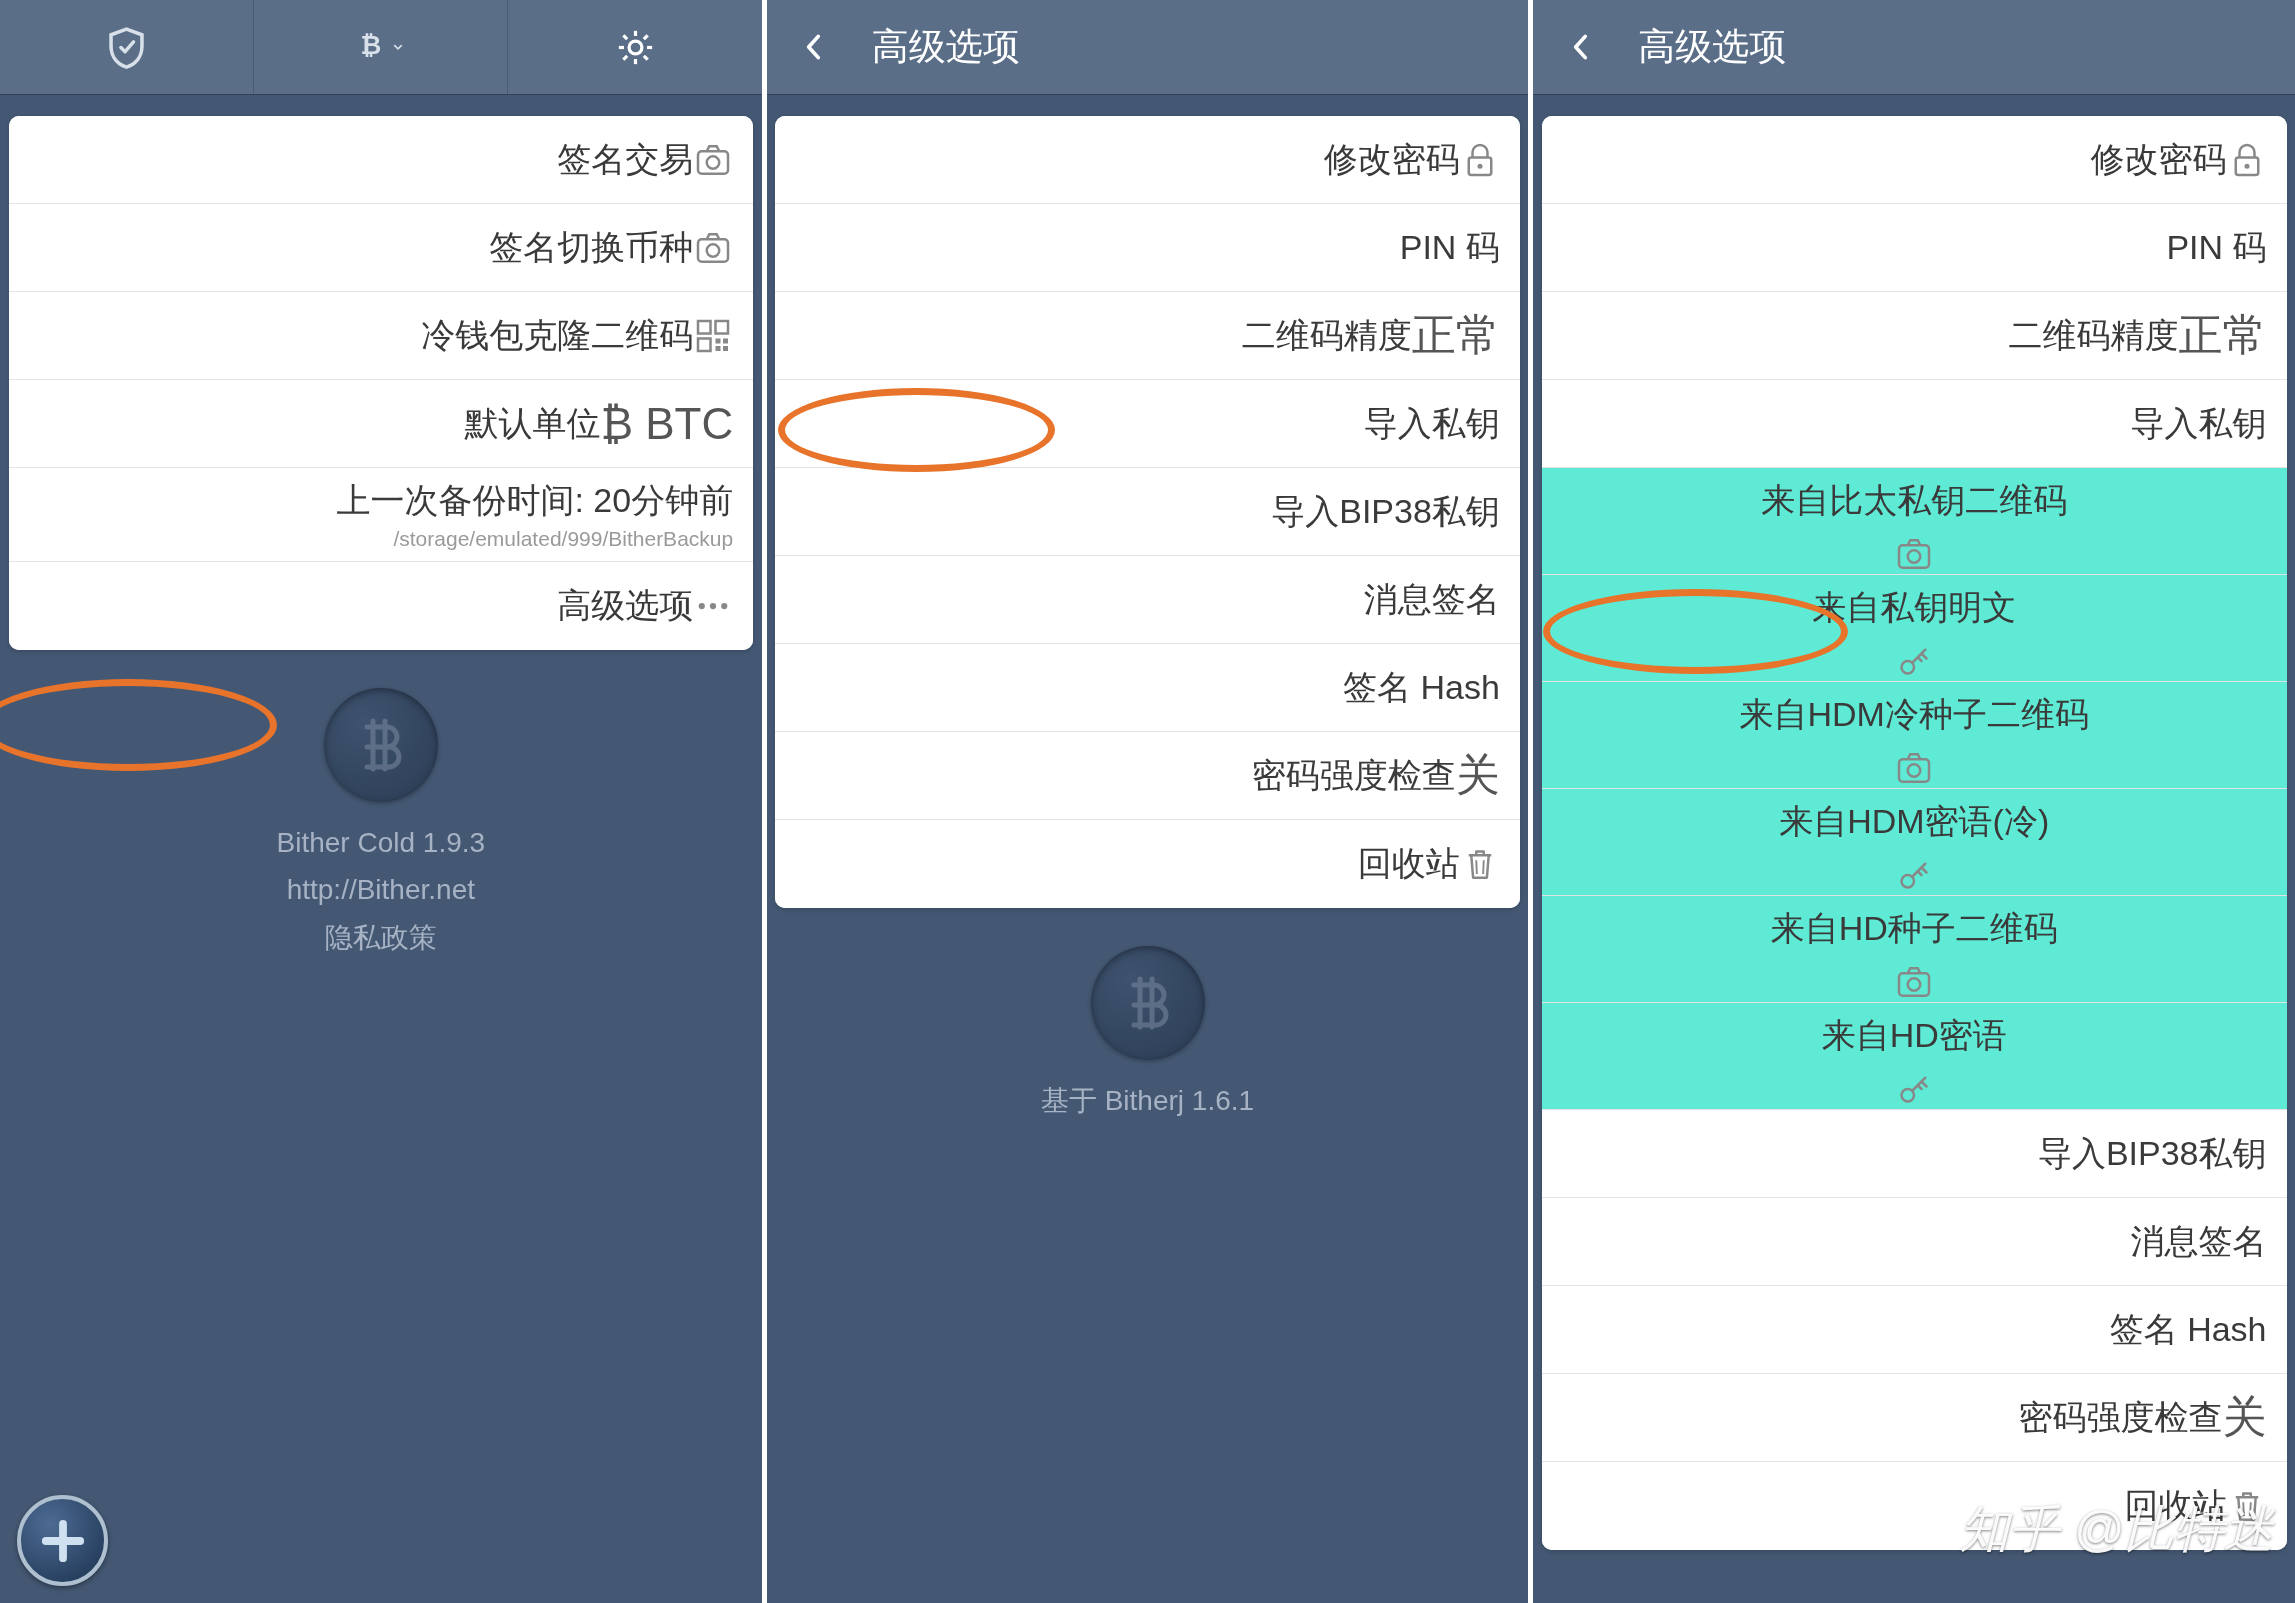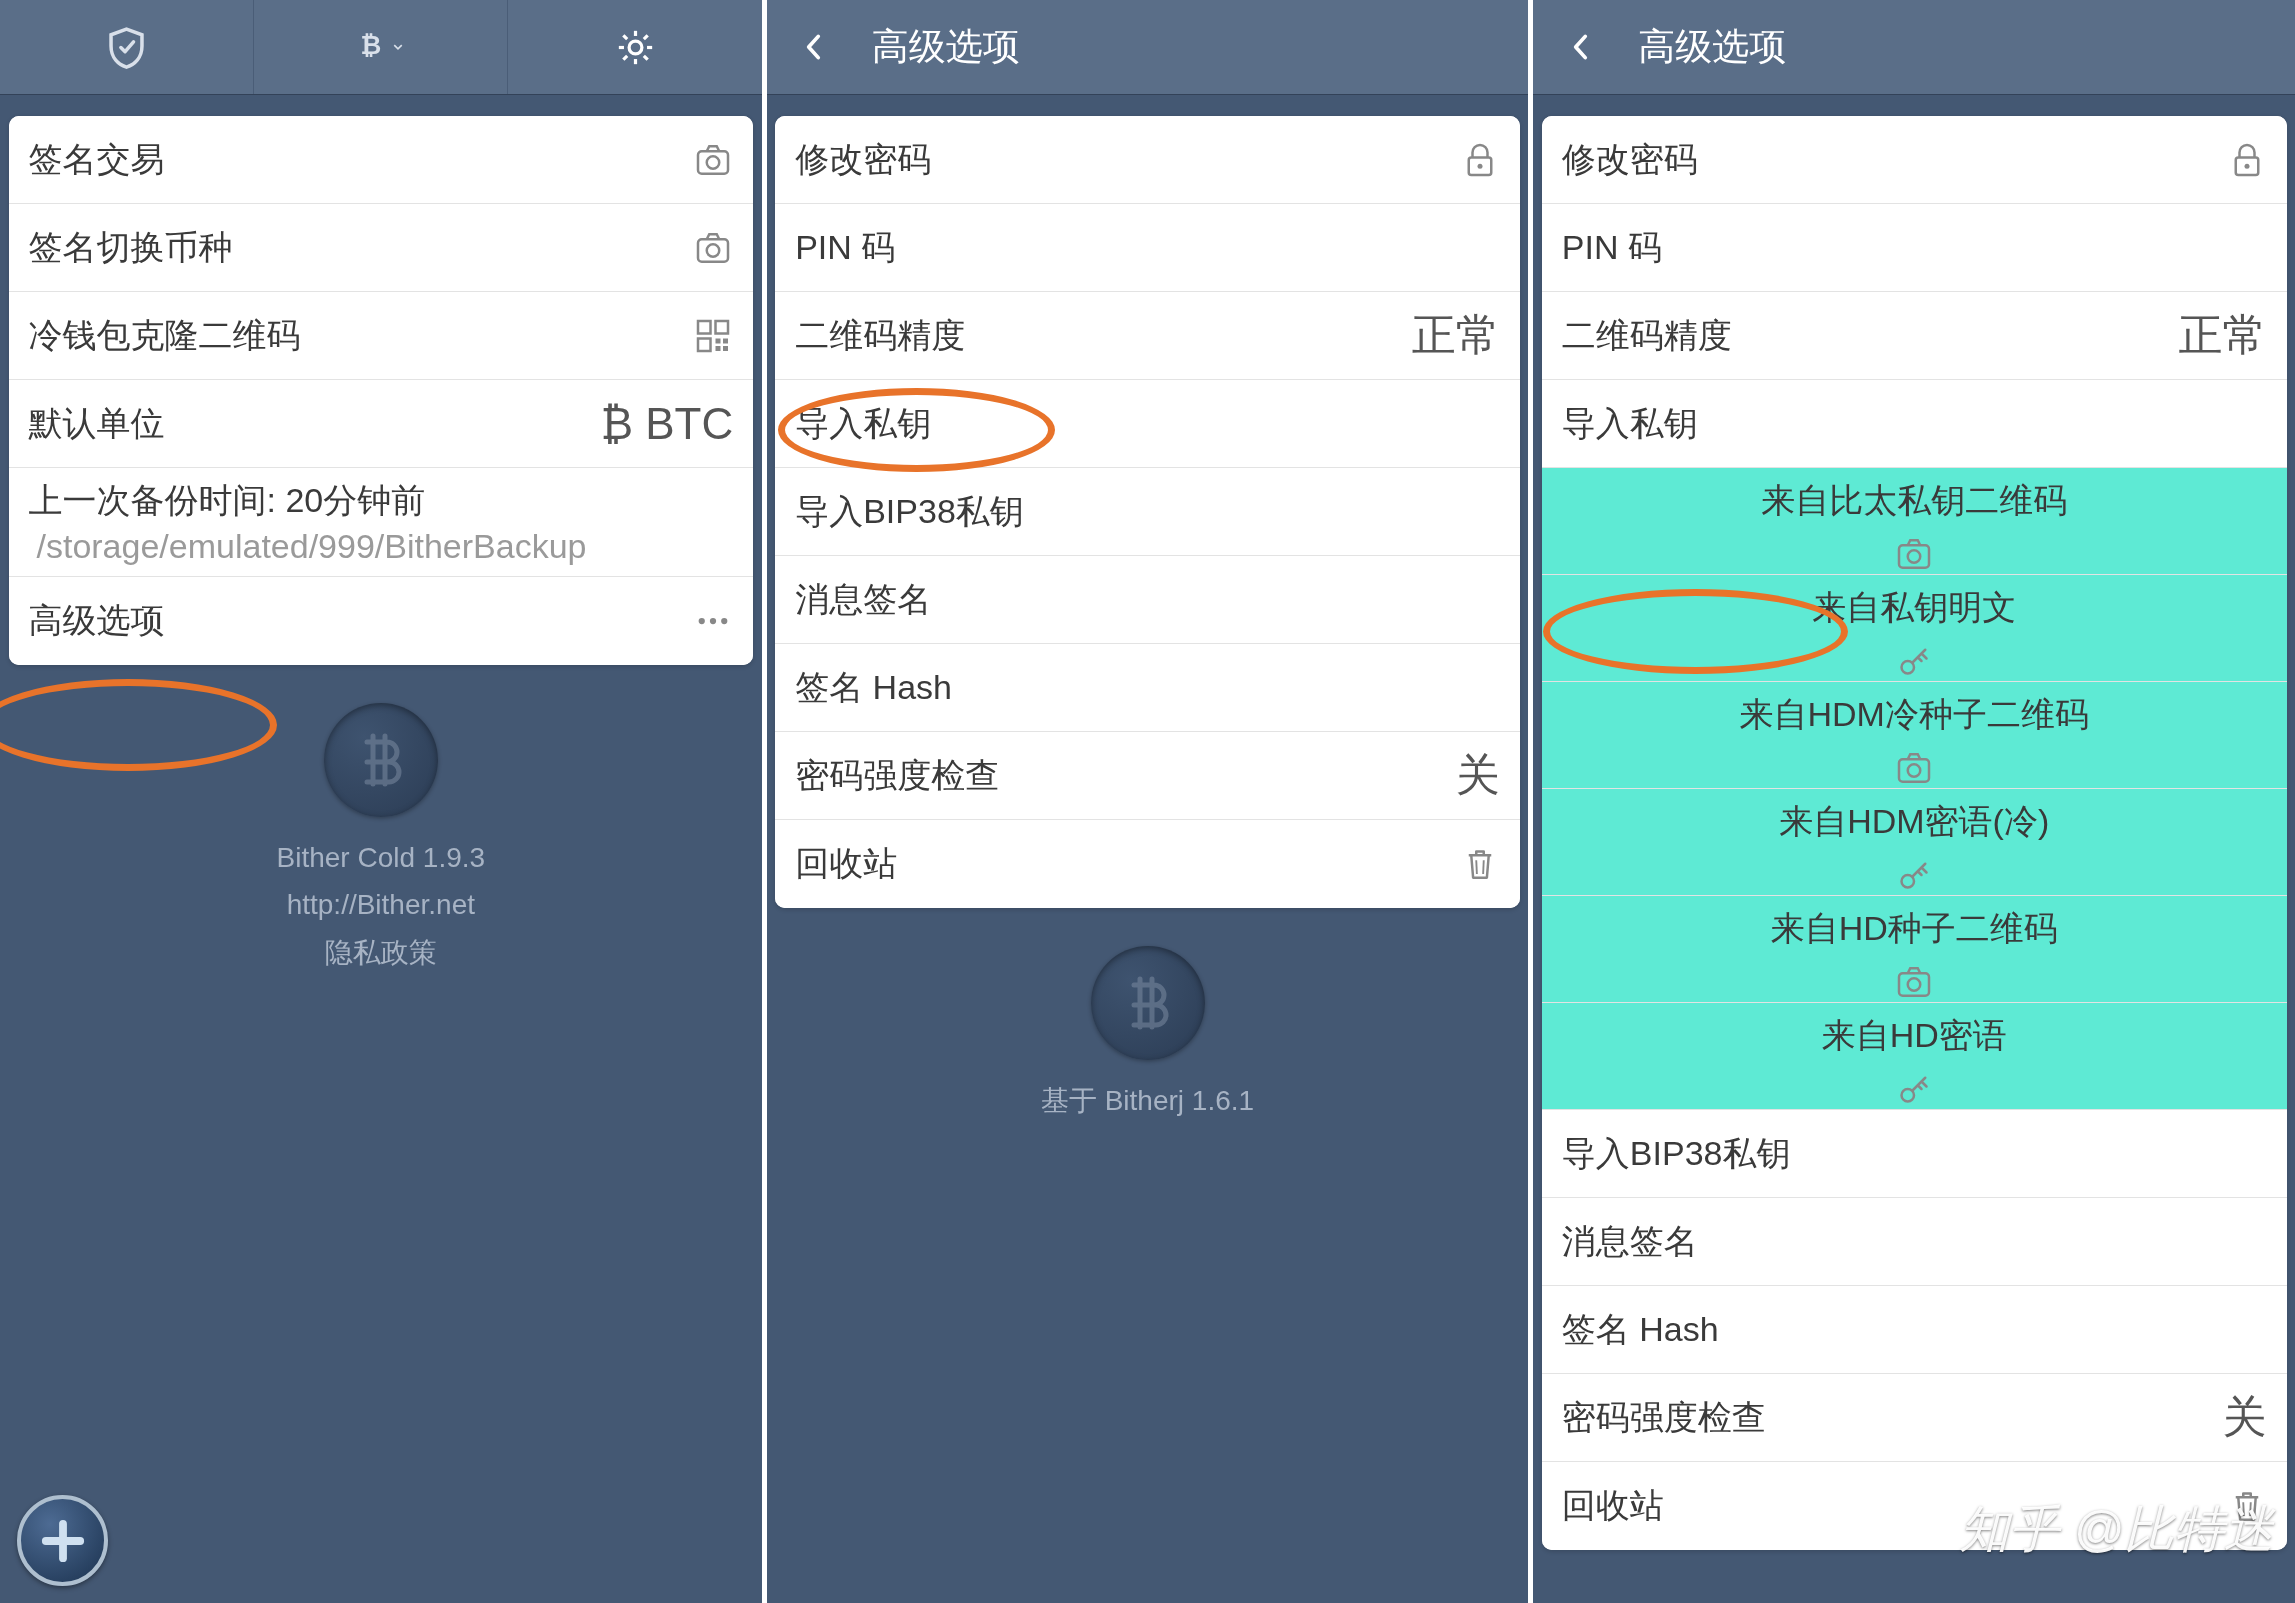--- a/index.html
+++ b/index.html
@@ -10,26 +10,26 @@
 
 
 .header { height: 95px; background: #5a6e88; display: flex; align-items: center; border-bottom: 1.4px solid #334258; }
 .header-tabs { display: flex; width: 100%; height: 100%; }
 .header-tab { flex: 1; display: flex; align-items: center; justify-content: center; border-right: 0.7px solid #4a5d77; cursor: pointer; }
 .header-tab:last-child { border-right: none; }
 .header-back { width: 95px; height: 100%; display: flex; align-items: center; justify-content: center; cursor: pointer; }
 .header-title { flex: 1; color: #fff; font-size: 37px; font-weight: 500; padding-left: 10px; }
 
 
-.card { background: #fff; margin: 21px 8.5px 0 8.5px; border-radius: 10px; overflow: hidden; box-shadow: 0 1.4px 4.3px rgba(0,0,0,0.15); }
+.card { background: #fff; margin: 21px 8.5px 0 8.5px; border-radius: 10px; overflow: hidden; box-shadow: 0 1.4px 4.3px rgba(0,0,0,0.15); text-align: right; }
 .row { display: flex; align-items: center; min-height: 88px; padding: 0 20px; border-bottom: 0.7px solid #e3e3e3; cursor: pointer; background: #fff; }
 .row:last-child { border-bottom: none; }
 .row.sub { background: #5eead4; flex-direction: column; }
 .row-label { flex: 1; color: #3a3a3a; font-size: 34px; }
-.row-sublabel { color: #9a9a9a; font-size: 34px; margin-top: 2.8px; margin-left: 8px; }
+.row-sublabel { color: #9a9a9a; font-size: 21px; margin-top: 2.8px; margin-left: 8px; }
 .row-col { flex: 1; display: flex; flex-direction: column; justify-content: center; padding: 10px 0; }
 .row-right { color: #555; font-size: 44px; display: flex; align-items: center; gap: 7px; }
 .row-icon { width: 40px; height: 40px; color: #888; flex-shrink: 0; }
 
 
 .footer-area { flex: 1; display: flex; flex-direction: column; align-items: center; justify-content: flex-start; padding-top: 38px; color: #a7b3c4; }
 .coin-logo { width: 114px; height: 114px; border-radius: 50%; background: radial-gradient(circle at 35% 30%, #3e536f, #2b3c54); display: flex; align-items: center; justify-content: center; margin-bottom: 17px; box-shadow: inset 0 2.1px 7px rgba(0,0,0,0.4), 0 1.4px 4.3px rgba(0,0,0,0.3); }
 .coin-logo svg { width: 64px; height: 78px; opacity: 0.55; }
 .footer-text { font-size: 28px; text-align: center; line-height: 1.7; }
 

